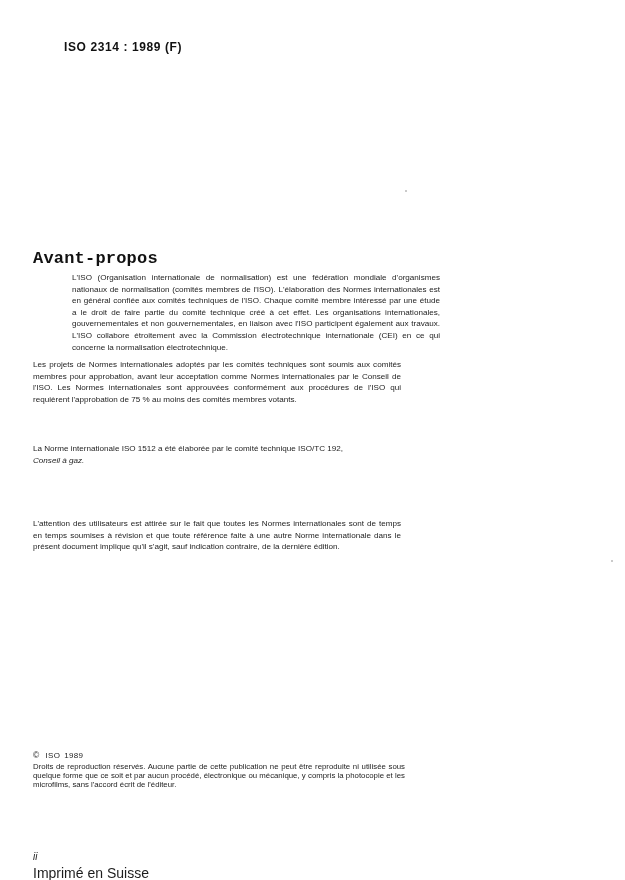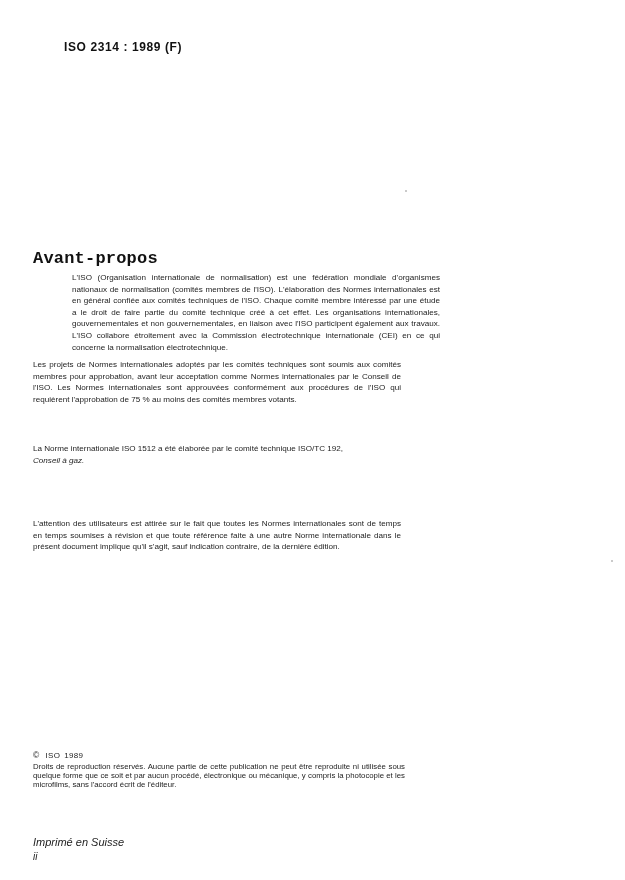--- a/index.html
+++ b/index.html
@@ -81,25 +81,24 @@
   .org {
     position: absolute;
     top: 797px;
     left: 48px;
     font-size: 7.8px;
     line-height: 10.5px;
     color: #1d1d1d;
   }
   .printed {
     position: absolute;
-    top: 836px;
+    top: 865px;
     left: 33px;
-    font-size: 11px;
+    font-size: 14px;
     color: #1d1d1d;
-    font-style: italic;
   }
   .page-number {
     position: absolute;
     top: 851px;
     left: 33px;
     font-size: 10px;
     color: #1d1d1d;
     font-style: italic;
   }
   .speck {

